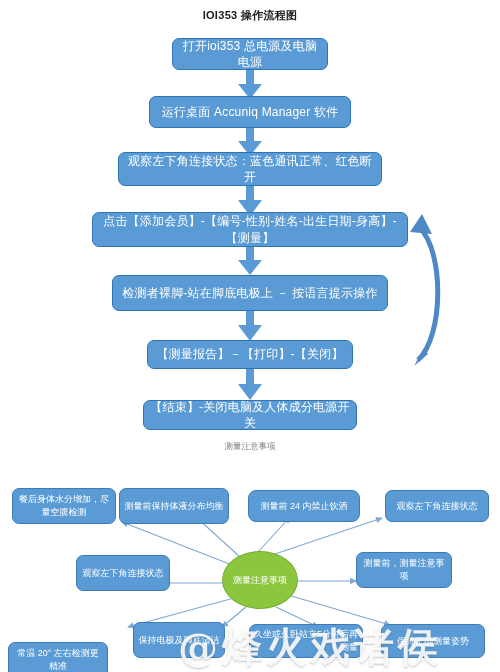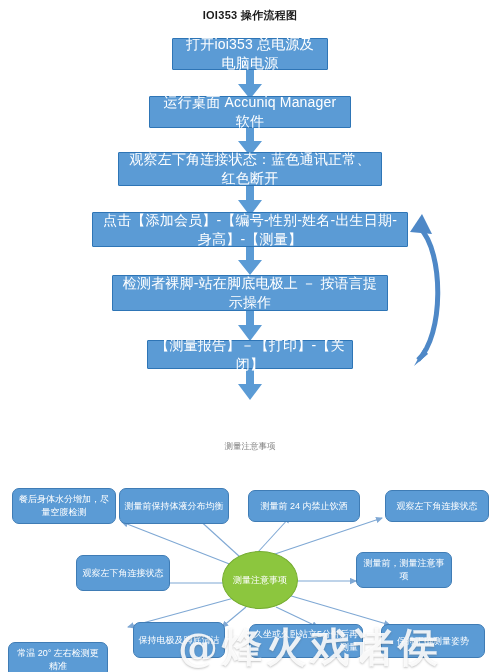--- a/index.html
+++ b/index.html
@@ -19,23 +19,23 @@
     font-size:11px;font-weight:bold;color:#1a1a1a;
     letter-spacing:.3px;
   }
 
   
   .fbox{
     position:absolute;
     box-sizing:border-box;
     background:#5B9BD5;
     border:1px solid #2E75B6;
-    border-radius:1px;
+    border-radius:7px;
     color:#ffffff;
-    font-size:14px;
+    font-size:12px;
     display:flex;align-items:center;justify-content:center;
     text-align:center;
     line-height:1.35;
     padding:2px 6px;
     letter-spacing:.2px;
   }
 
   
   .barrow{position:absolute;}
 
@@ -127,20 +127,21 @@
   <div class="fbox" style="left:149px;top:96px;width:202px;height:32px;">运行桌面 Accuniq Manager 软件</div>
 
   <div class="fbox" style="left:118px;top:152px;width:264px;height:34px;">观察左下角连接状态：蓝色通讯正常、红色断开</div>
 
   <div class="fbox" style="left:92px;top:212px;width:316px;height:35px;">点击【添加会员】-【编号-性别-姓名-出生日期-身高】-【测量】</div>
 
   <div class="fbox" style="left:112px;top:275px;width:276px;height:36px;">检测者裸脚-站在脚底电极上 － 按语言提示操作</div>
 
   <div class="fbox" style="left:147px;top:340px;width:206px;height:29px;">【测量报告】－【打印】-【关闭】</div>
 
+  <div class="fbox" style="left:143px;top:400px;width:214px;height:30px;">【结束】-关闭电脑及人体成分电源开关</div>
 
   <div class="caption" style="left:0;top:441px;width:500px;">测量注意事项</div>
 
   <svg id="radial-lines" viewBox="0 0 500 217">
     <defs>
       <marker id="ah" markerWidth="7" markerHeight="7" refX="6" refY="3.2" orient="auto" markerUnits="userSpaceOnUse">
         <path d="M0,0 L7,3.2 L0,6.4 z" fill="#7FA8D4"></path>
       </marker>
     </defs>
     <g stroke="#7FA8D4" stroke-width="1.1" fill="none" marker-end="url(#ah)">
@@ -155,21 +156,21 @@
       <line x1="246" y1="152" x2="222" y2="172"></line>
       <line x1="276" y1="152" x2="318" y2="172"></line>
       <line x1="288" y1="140" x2="390" y2="170"></line>
     </g>
   </svg>
 
   <div class="rbox" style="left:12px;top:488px;width:104px;height:36px;text-align:center;">餐后身体水分增加，尽量空腹检测</div>
 
   <div class="rbox" style="left:119px;top:488px;width:110px;height:36px;text-align:right;">测量前保持体液分布均衡</div>
 
-  <div class="rbox" style="left:248px;top:490px;width:112px;height:32px;">测量前 24 内禁止饮酒</div>
+  <div class="rbox" style="left:248px;top:490px;width:112px;height:32px;border-radius:8px;">测量前 24 内禁止饮酒</div>
 
   <div class="rbox" style="left:385px;top:490px;width:104px;height:32px;">观察左下角连接状态</div>
 
   <div class="rbox" style="left:76px;top:555px;width:94px;height:36px;">观察左下角连接状态</div>
 
   <div class="rbox" style="left:356px;top:552px;width:96px;height:36px;">测量前，测量注意事项</div>
 
   <div class="rbox" style="left:8px;top:622px;width:100px;height:36px;margin-top:20px;">常温 20° 左右检测更精准</div>
 
   <div class="rbox" style="left:133px;top:622px;width:92px;height:36px;">保持电极及脚底清洁</div>

